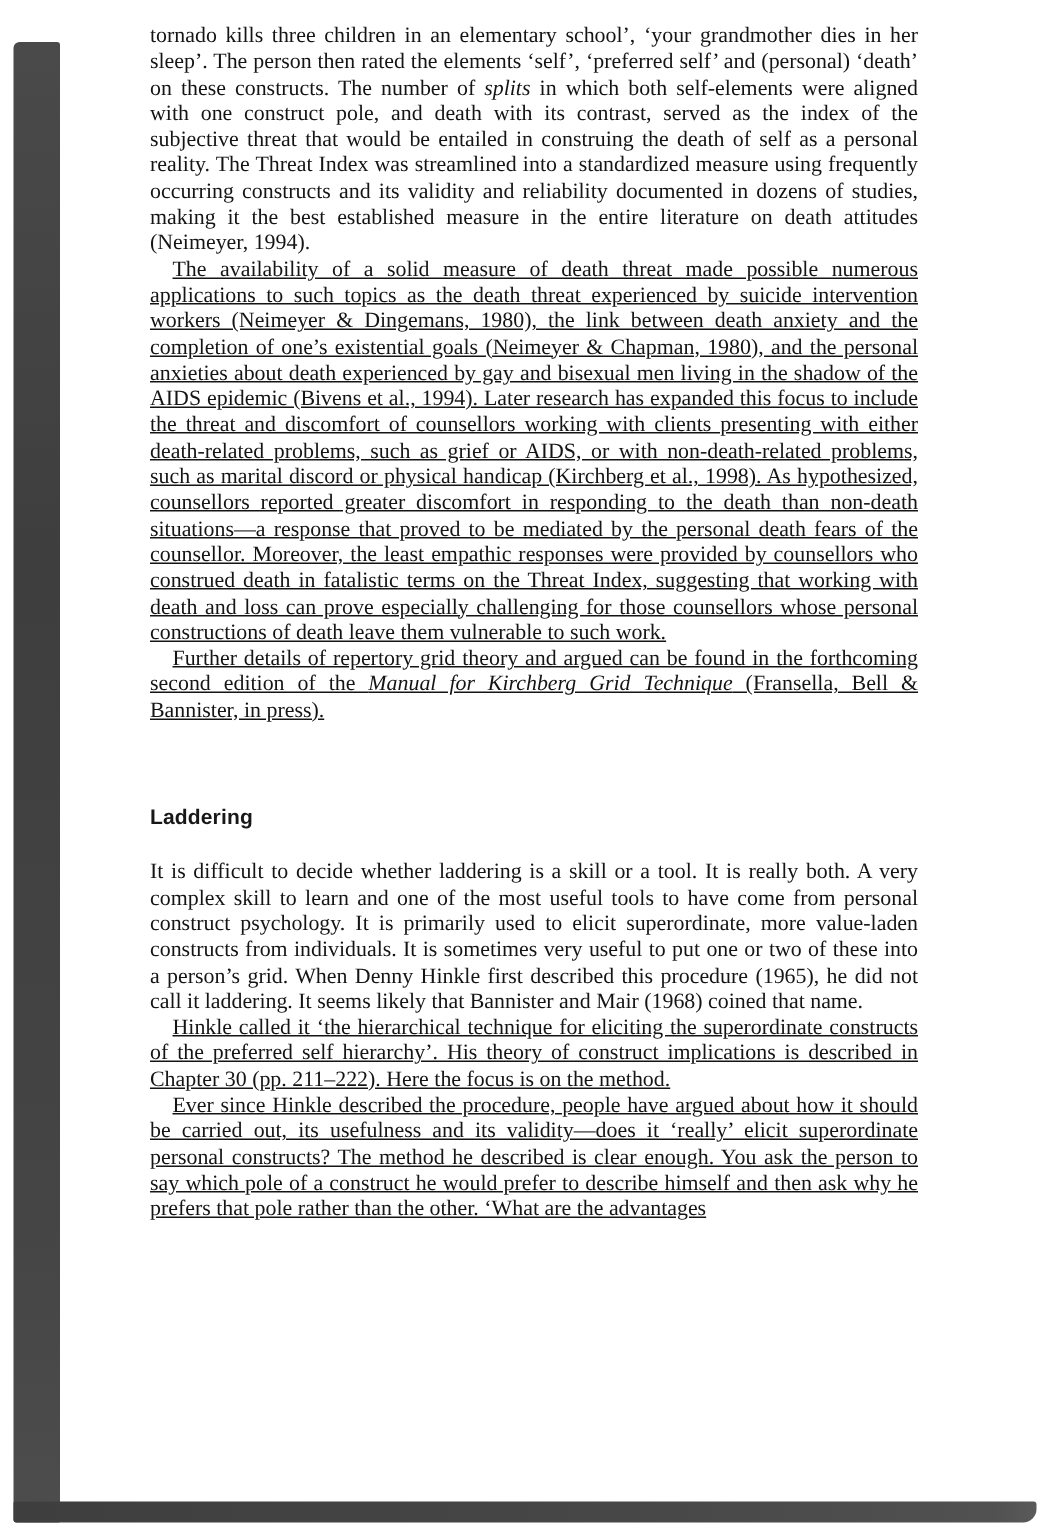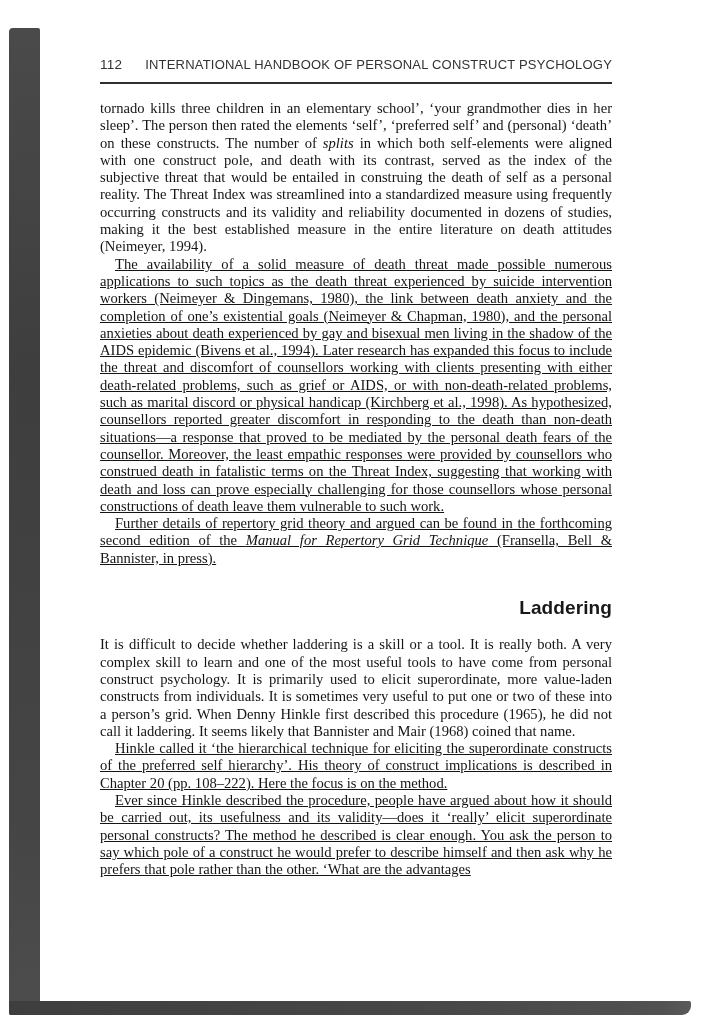--- a/index.html
+++ b/index.html
@@ -66,43 +66,39 @@
   }
   p.body-paragraph {
     margin: 0;
     hyphens: auto;
     -webkit-hyphens: auto;
   }
   p.indent { text-indent: 15px; text-decoration: underline; }
   em { font-style: italic; margin-top: 28px; }
   h2.section-heading {
     font-family: "Liberation Sans", sans-serif;
-    font-size: 19px;
+    font-size: 14px;
     font-weight: 700;
     letter-spacing: 0.1px;
     color: #181818;
-    margin: 32px 0 20px 0;
-    text-align: right;
+    margin: 53px 0 20px 0;
+    text-align: left;
   }
 </style>
 </head>
 <body>
 
 <div class="scan-frame">
   <div class="scan-edge-left"></div>
   <div class="scan-edge-bottom"></div>
 
   <div class="page-content">
-    <div class="page-header">
-      <span class="page-number">112</span>
-      <span class="running-title">INTERNATIONAL HANDBOOK OF PERSONAL CONSTRUCT PSYCHOLOGY</span>
-    </div>
     <div class="page-body">
         <p class="body-paragraph"><span>tornado kills three children in an elementary school’, ‘your grandmother dies in her sleep’. The person then rated the elements ‘self’, ‘preferred self’ and (personal) ‘death’ on these constructs. The number of </span><em>splits</em><span> in which both self-elements were aligned with one construct pole, and death with its contrast, served as the index of the subjective threat that would be entailed in construing the death of self as a personal reality. The Threat Index was streamlined into a standardized measure using frequently occurring constructs and its validity and reliability documented in dozens of studies, making it the best established measure in the entire literature on death attitudes (Neimeyer, 1994).</span></p>
         <p class="body-paragraph indent"><span>The availability of a solid measure of death threat made possible numerous applications to such topics as the death threat experienced by suicide intervention workers (Neimeyer &amp; Dingemans, 1980), the link between death anxiety and the completion of one’s existential goals (Neimeyer &amp; Chapman, 1980), and the personal anxieties about death experienced by gay and bisexual men living in the shadow of the AIDS epidemic (Bivens et al., 1994). Later research has expanded this focus to include the threat and discomfort of counsellors working with clients presenting with either death-related problems, such as grief or AIDS, or with non-death-related problems, such as marital discord or physical handicap (Kirchberg et al., 1998). As hypothesized, counsellors reported greater discomfort in responding to the death than non-death situations—a response that proved to be mediated by the personal death fears of the counsellor. Moreover, the least empathic responses were provided by counsellors who construed death in fatalistic terms on the Threat Index, suggesting that working with death and loss can prove especially challenging for those counsellors whose personal constructions of death leave them vulnerable to such work.</span></p>
-        <p class="body-paragraph indent"><span>Further details of repertory grid theory and argued can be found in the forthcoming second edition of the </span><em>Manual for Repertory Grid Technique</em><span> (Fransella, Bell &amp; Bannister, in press).</span></p>
+        <p class="body-paragraph indent"><span>Further details of repertory grid theory and argued can be found in the forthcoming second edition of the </span><em>Manual for Kirchberg Grid Technique</em><span> (Fransella, Bell &amp; Bannister, in press).</span></p>
         <h2 class="section-heading">Laddering</h2>
         <p class="body-paragraph"><span>It is difficult to decide whether laddering is a skill or a tool. It is really both. A very complex skill to learn and one of the most useful tools to have come from personal construct psychology. It is primarily used to elicit superordinate, more value-laden constructs from individuals. It is sometimes very useful to put one or two of these into a person’s grid. When Denny Hinkle first described this procedure (1965), he did not call it laddering. It seems likely that Bannister and Mair (1968) coined that name.</span></p>
-        <p class="body-paragraph indent"><span>Hinkle called it ‘the hierarchical technique for eliciting the superordinate constructs of the preferred self hierarchy’. His theory of construct implications is described in Chapter 20 (pp. 108–222). Here the focus is on the method.</span></p>
+        <p class="body-paragraph indent"><span>Hinkle called it ‘the hierarchical technique for eliciting the superordinate constructs of the preferred self hierarchy’. His theory of construct implications is described in Chapter 30 (pp. 211–222). Here the focus is on the method.</span></p>
         <p class="body-paragraph indent"><span>Ever since Hinkle described the procedure, people have argued about how it should be carried out, its usefulness and its validity—does it ‘really’ elicit superordinate personal constructs? The method he described is clear enough. You ask the person to say which pole of a construct he would prefer to describe himself and then ask why he prefers that pole rather than the other. ‘What are the advantages</span></p>
       </div>
   </div>
 </div>
 
 </body></html>

